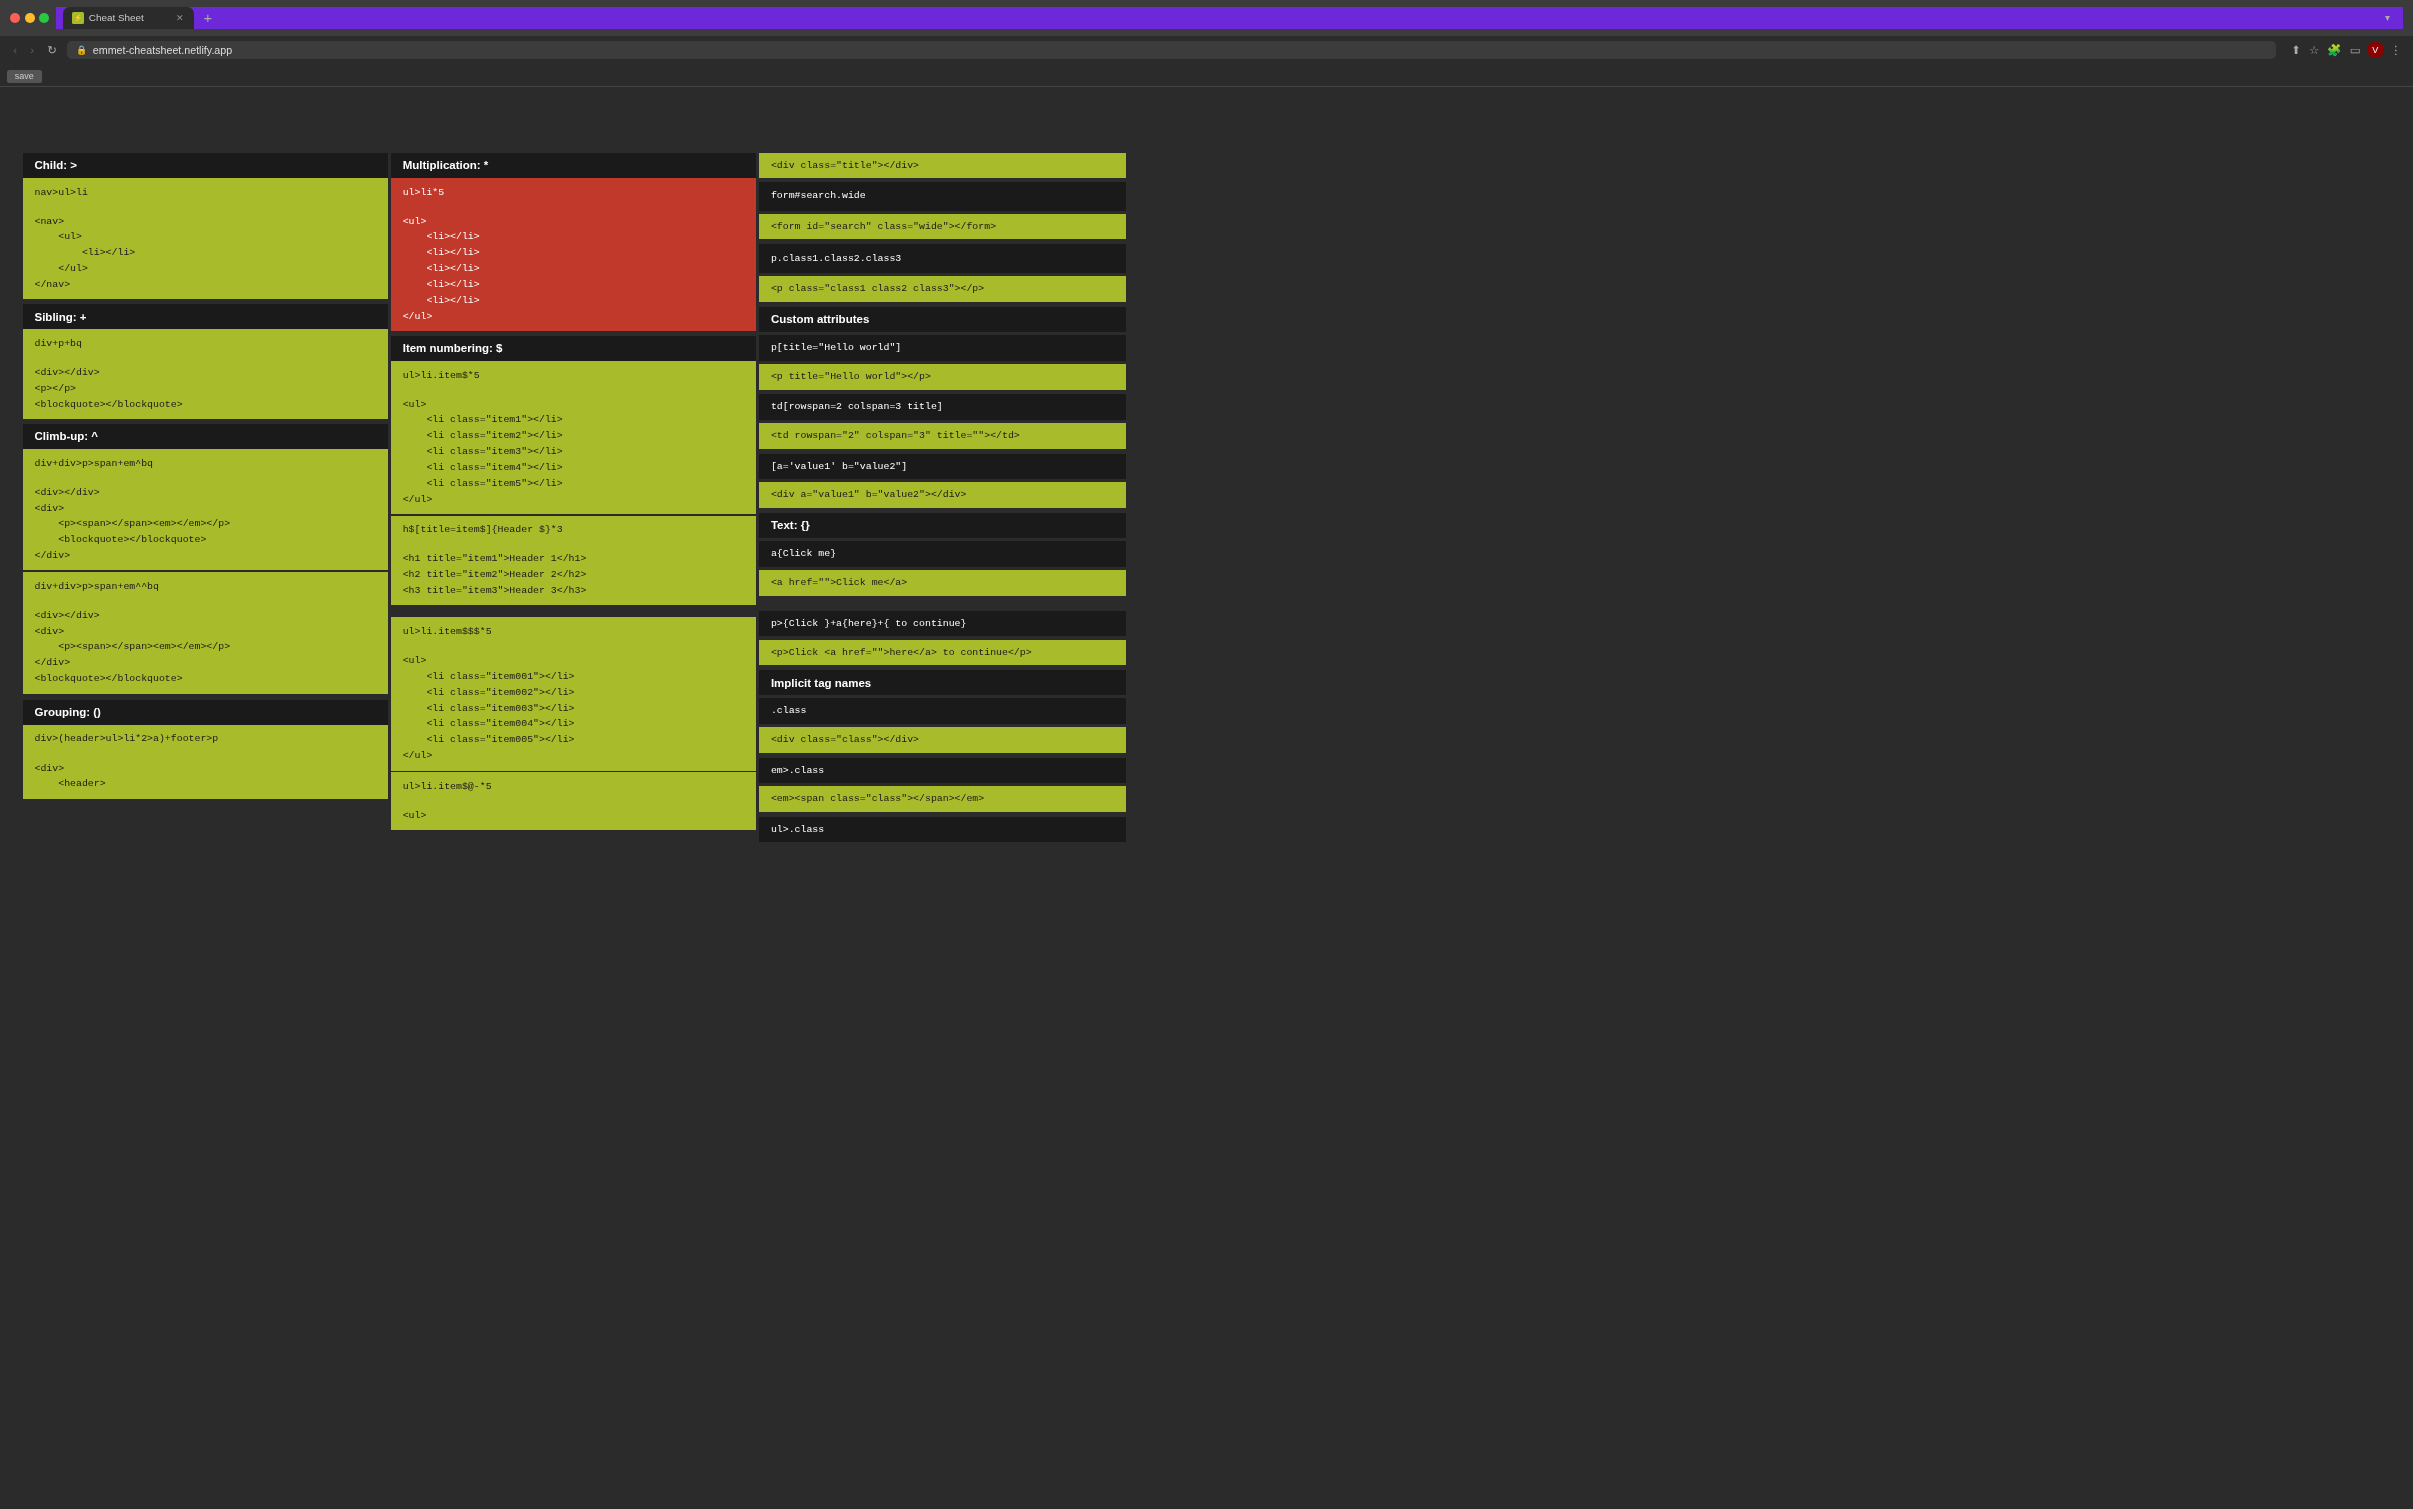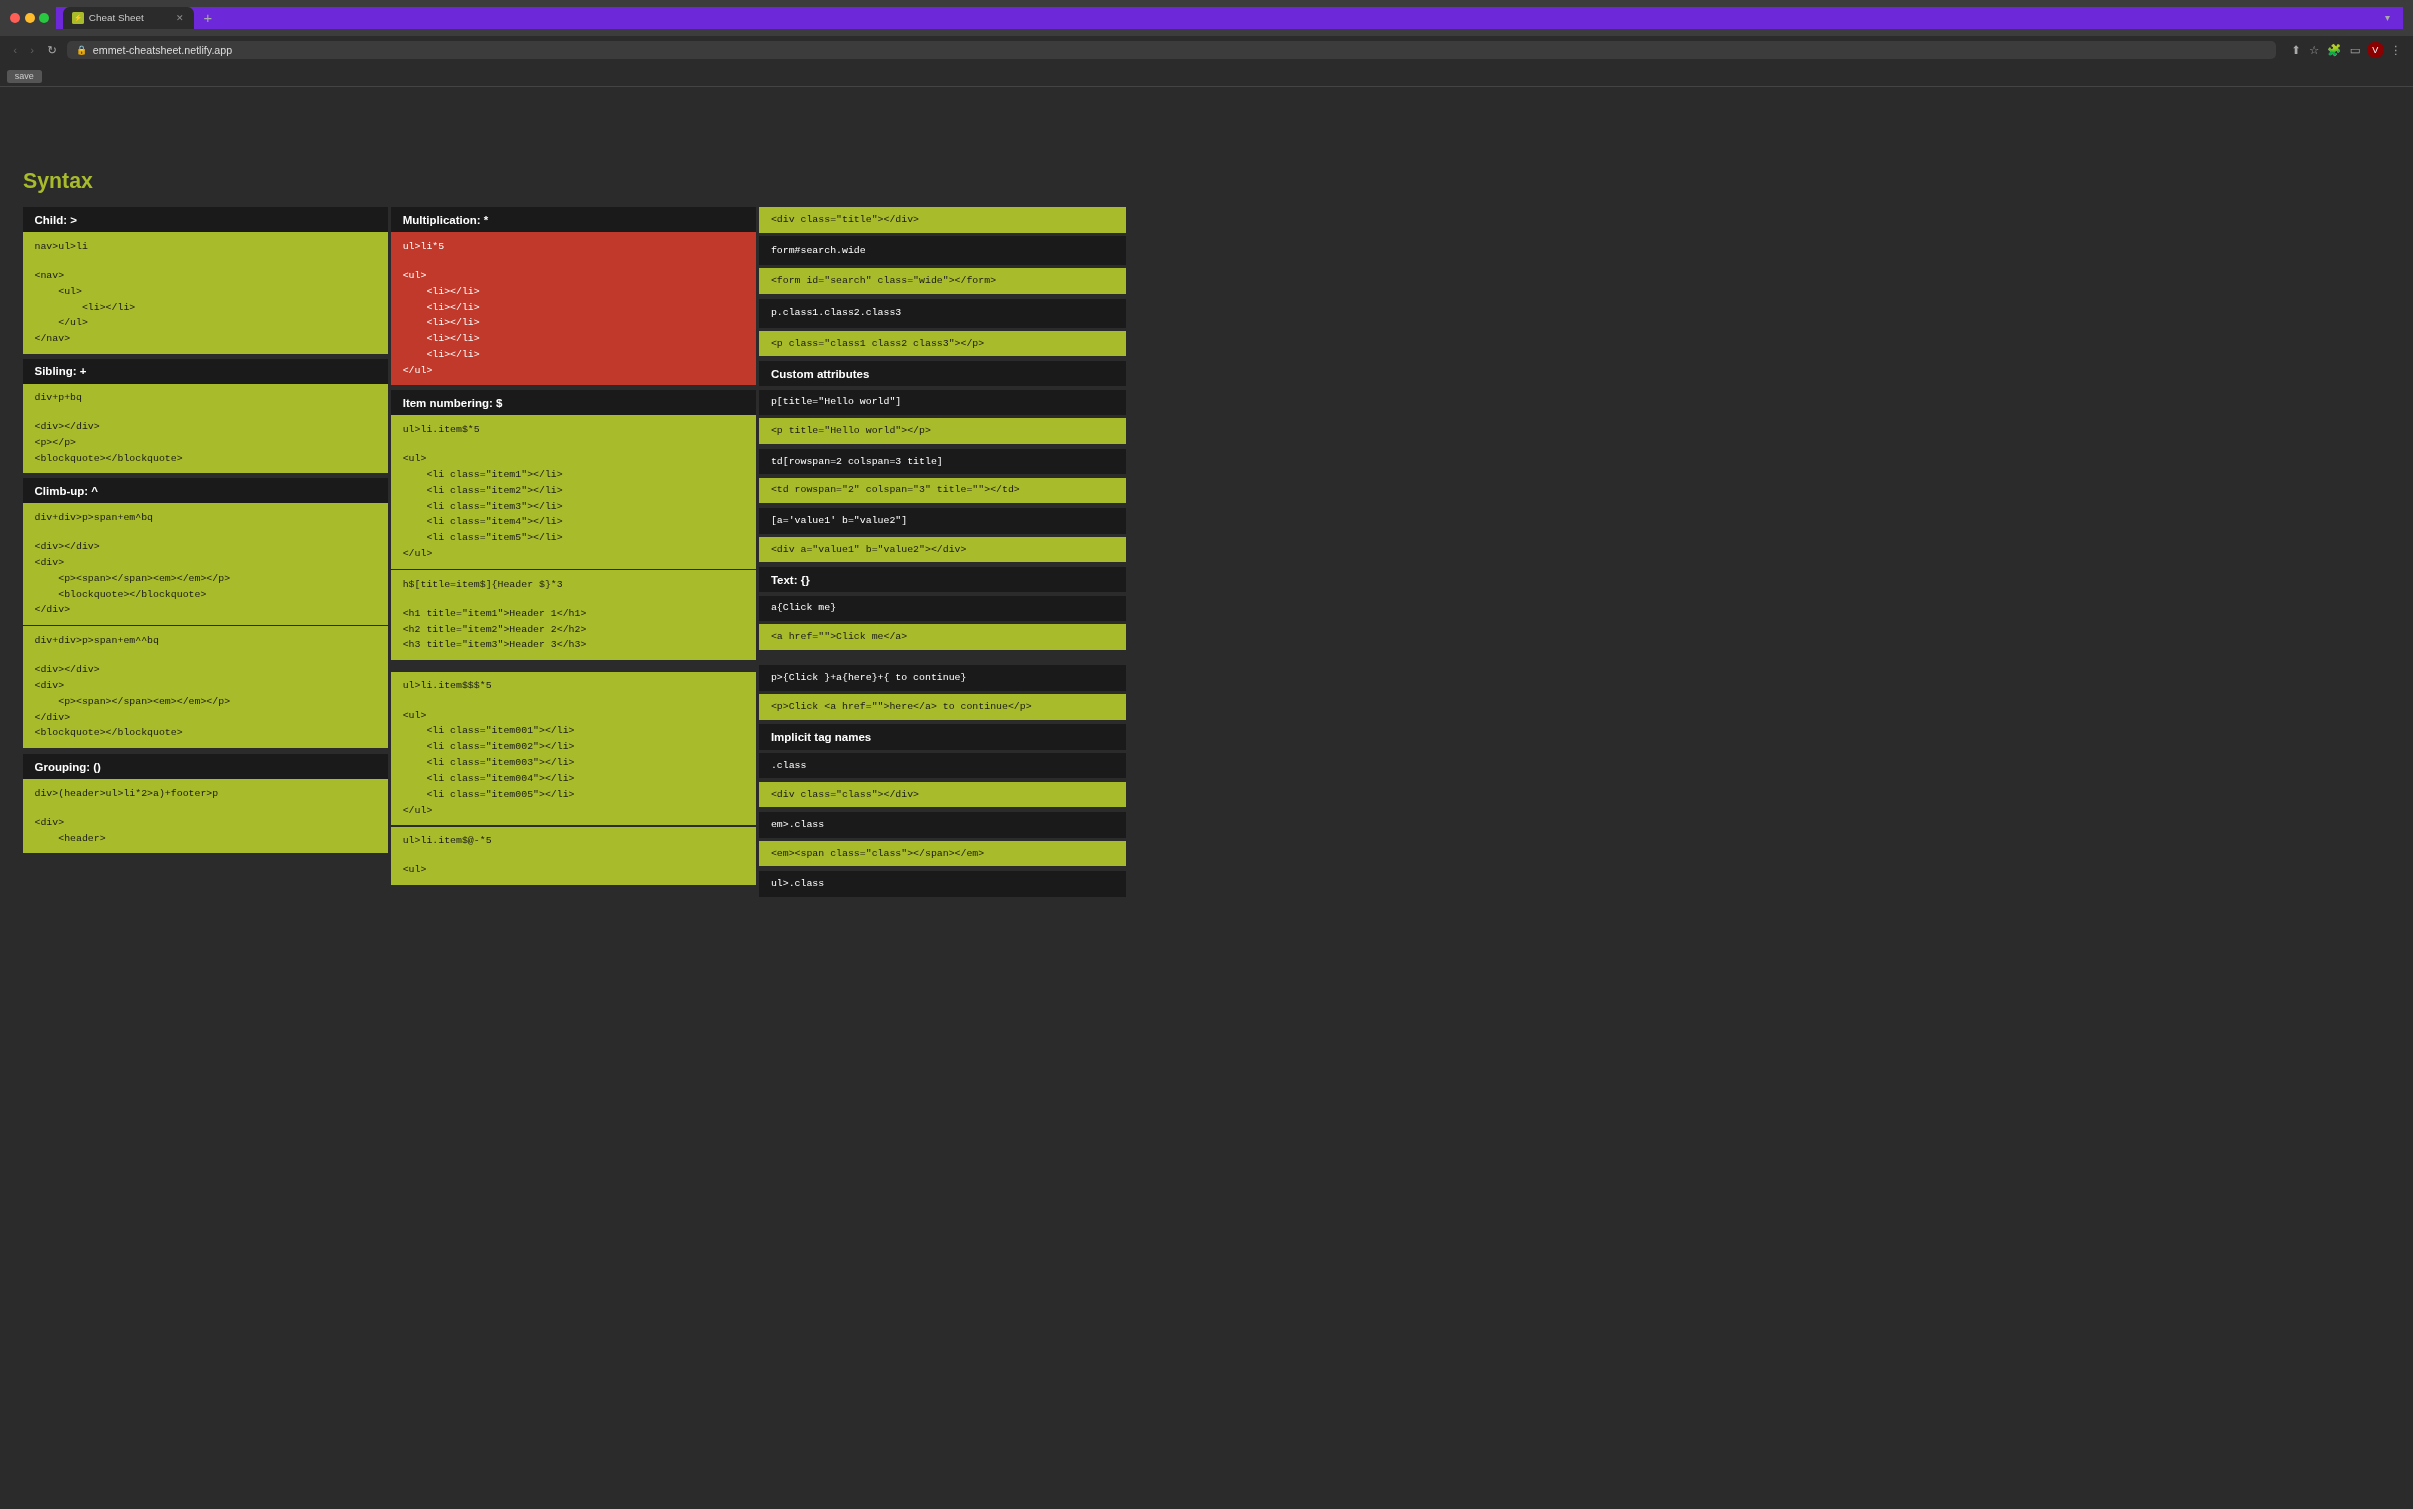--- a/index.html
+++ b/index.html
@@ -267,21 +267,20 @@
   </div>
 
   <div class="save-bar">
     <button class="save-btn">save</button>
   </div>
 </div>
 
 <div style="height: 49px; background: #2b2b2b;"></div>
 
 <div class="main-content">
-  <h1 class="section-title">Syntax</h1>
 
   <div style="display:grid;grid-template-columns:1fr 1fr 1fr;gap:1.6px;align-items:start;">
 
     <div class="column">
 
       <div class="card">
         <div class="card-header">Child: &gt;</div>
         <div class="card-body">nav&gt;ul&gt;li</div>
         <div class="card-body">&lt;nav&gt;
     &lt;ul&gt;

